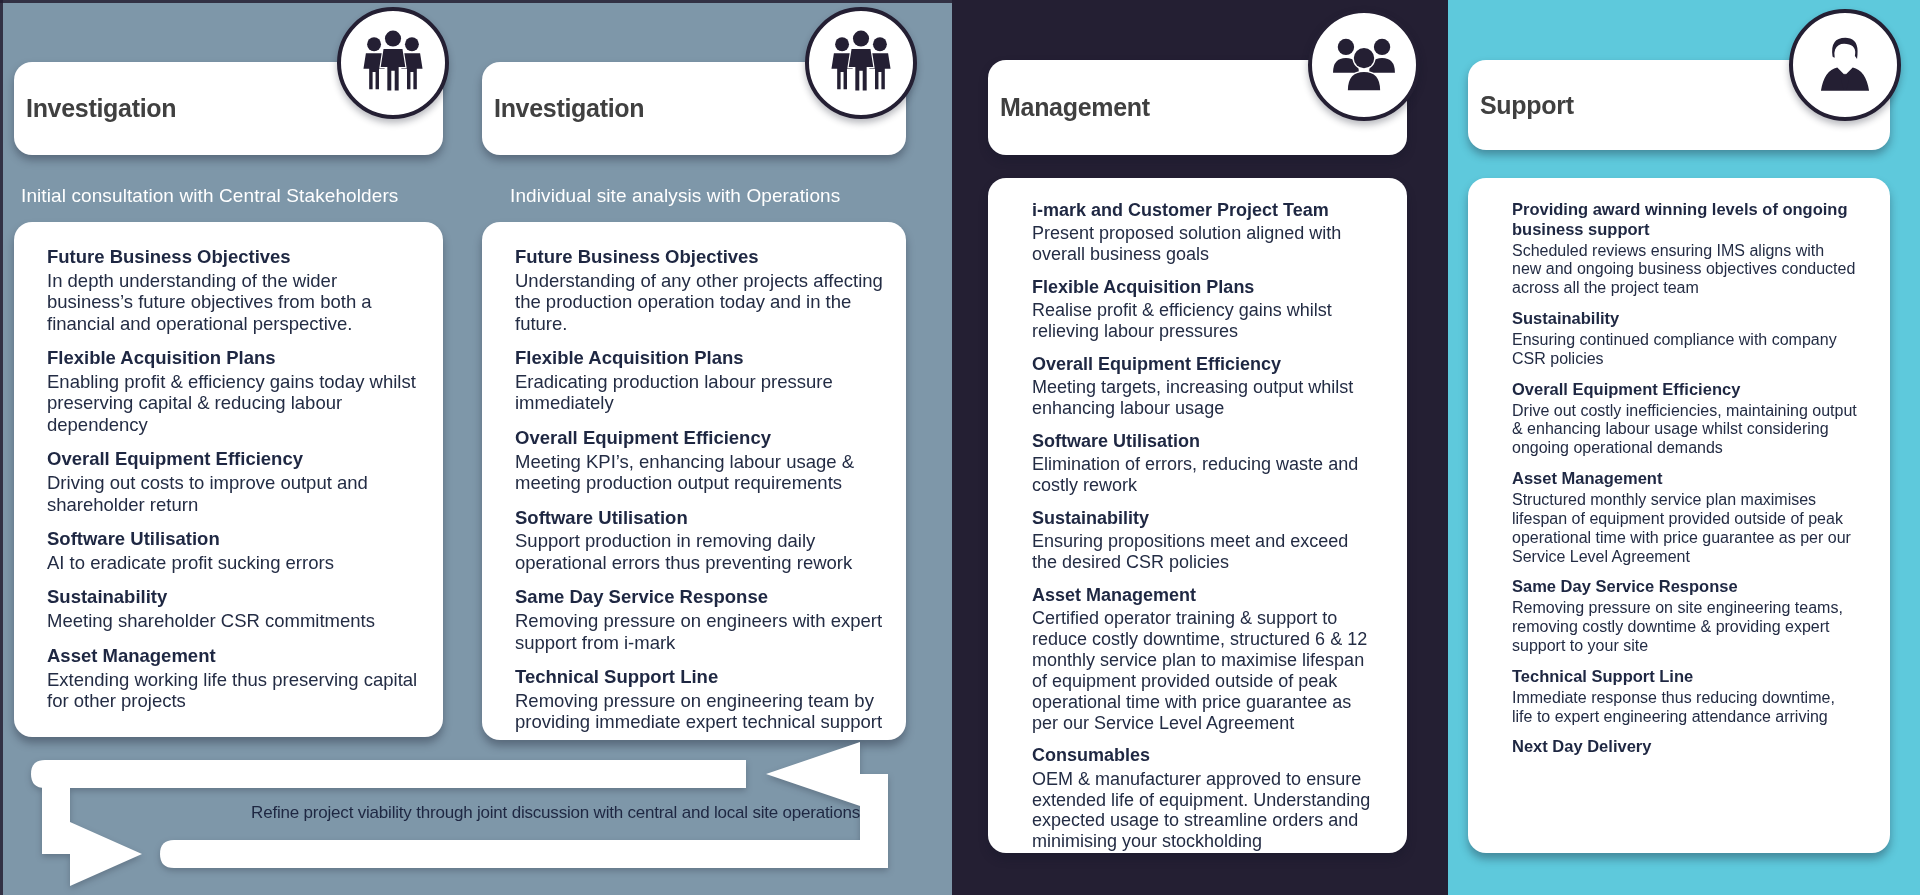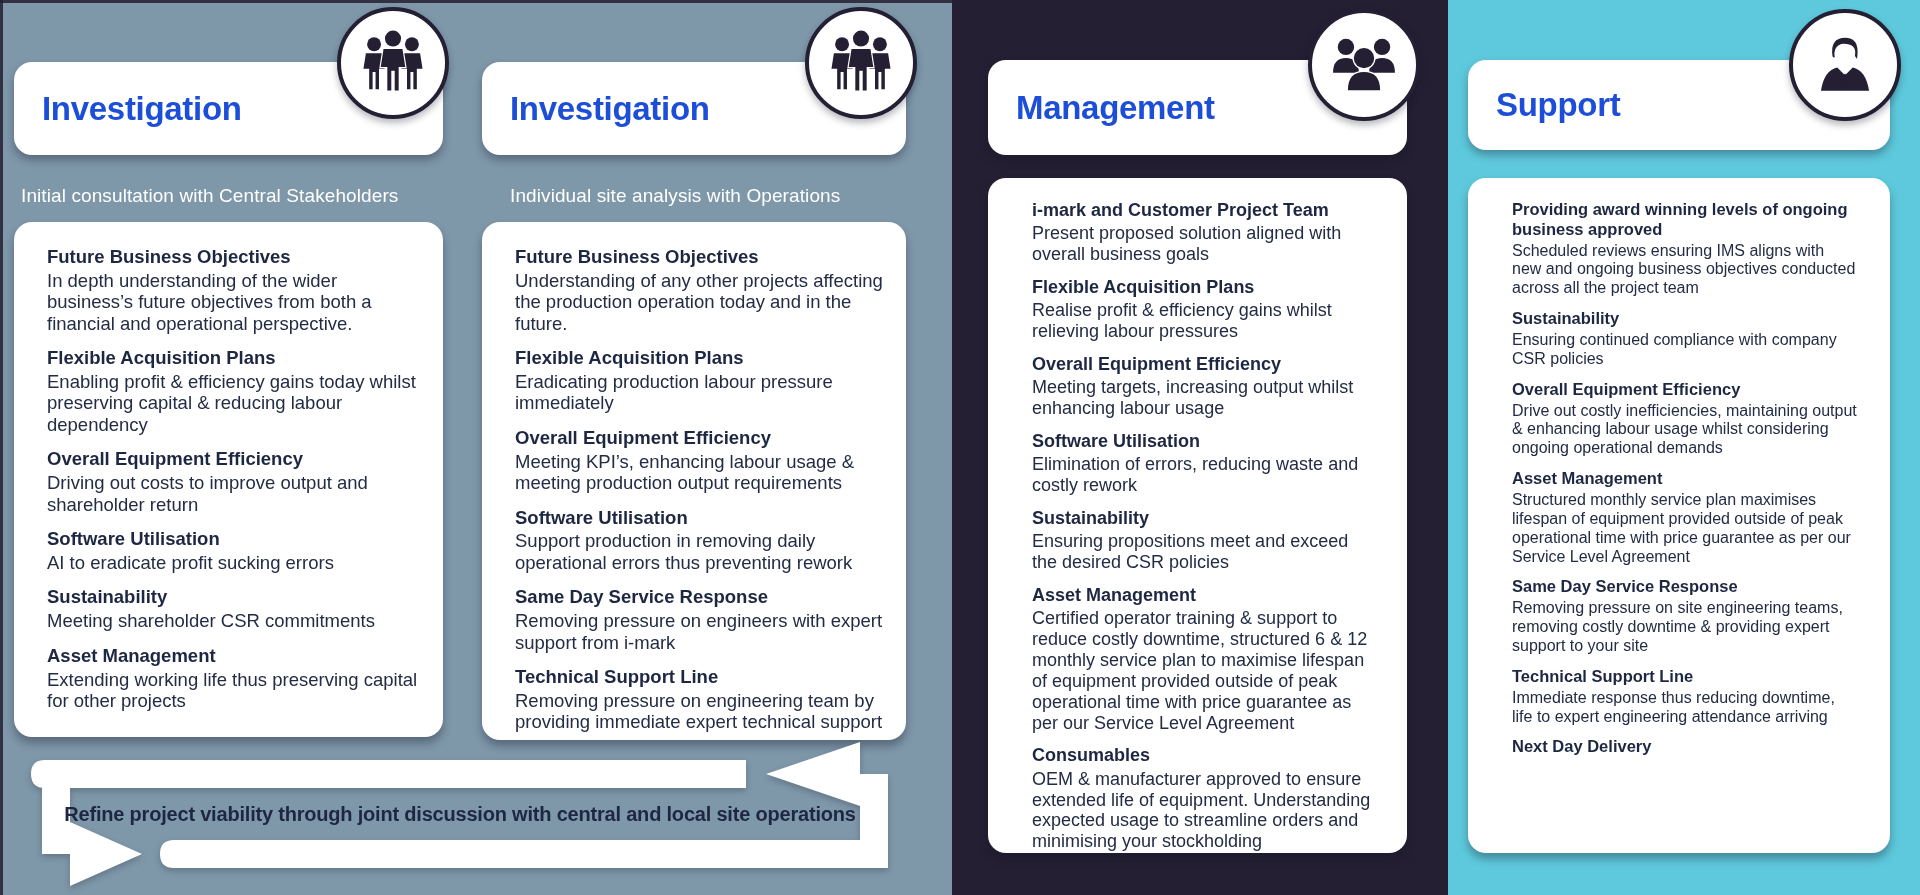--- a/index.html
+++ b/index.html
@@ -13,22 +13,22 @@
   .bg-cyan{left:1448px;width:472px;background:#5ec9dc;}
   .edge-top{position:absolute;left:0;top:0;width:952px;height:3px;background:#241f33;opacity:.85;}
   .edge-left{position:absolute;left:0;top:0;width:3px;height:895px;background:#241f33;opacity:.85;}
 
   .header-card{
     position:absolute;background:#fff;border-radius:18px;
     box-shadow:0 5px 8px rgba(20,22,40,.35);
     display:flex;align-items:center;
   }
   .header-card h1{
-    margin:0;padding-left:28px;font-size:33px;font-weight:bold;
-    letter-spacing:-.3px;color:#1d4ed8;
+    margin:0;padding-left:12px;font-size:25px;font-weight:bold;
+    letter-spacing:-.3px;color:#404040;
   }
   .icon-badge{
     position:absolute;width:104px;height:104px;border-radius:50%;
     background:#fff;border:4px solid #241f33;
     box-shadow:0 4px 7px rgba(20,22,40,.3);
     display:flex;align-items:center;justify-content:center;z-index:3;
   }
   .subtitle{
     position:absolute;font-size:19px;font-weight:normal;color:#ffffff;
     letter-spacing:.1px;
@@ -69,22 +69,22 @@
   .c4 .content-card{left:1468px;top:178px;width:422px;height:675px;}
 
   .icon-badge svg{width:86px;height:86px;}
   .icon-fill{fill:#241f33;}
 
   .loop-arrow{
     position:absolute;left:20px;top:740px;width:880px;height:155px;
     filter:drop-shadow(0 3px 3px rgba(20,22,40,.25));
   }
   .loop-label{
-    position:absolute;left:60px;top:803px;width:800px;text-align:center;
-    font-size:20px;font-weight:bold;letter-spacing:-.2px;color:#1e2742;z-index:4;
+    position:absolute;left:60px;top:803px;width:800px;text-align:right;
+    font-size:17px;font-weight:normal;letter-spacing:-.2px;color:#1e2742;z-index:4;
   }
 </style>
 </head>
 <body>
 
 <div class="canvas">
 
   <div class="bg bg-slate"></div>
   <div class="bg bg-dark"></div>
   <div class="bg bg-cyan"></div>
@@ -275,21 +275,21 @@
         <g class="icon-fill">
           <path d="M-14.5,-10 Q-18,-33 3,-31.5 Q16,-30 14.5,-12 L14,-7 Q12.5,-9.5 11.5,-10.5 Q14,-23 2,-24.5 Q-8,-26 -11.5,-18 Q-13,-14.5 -12,-8.5 Q-13.5,-9 -14.5,-10 Z"></path>
           <path d="M-28,30 Q-24,6 -9,3 L0,12 L9,3 Q24,6 28,30 Z"></path>
           <path d="M0,10 L5,16 L1.5,29 L-1.5,29 L-5,16 Z"></path>
         </g>
       </svg>
     </div>
     <div class="content-card">
       <div class="inner">
         <div class="item">
-          <h3>Providing award winning levels of ongoing business approved</h3>
+          <h3>Providing award winning levels of ongoing business support</h3>
           <p>Scheduled reviews ensuring IMS aligns with new and ongoing business objectives conducted across all the project team</p>
         </div>
         <div class="item">
           <h3>Sustainability</h3>
           <p>Ensuring continued compliance with company CSR policies</p>
         </div>
         <div class="item">
           <h3>Overall Equipment Efficiency</h3>
           <p>Drive out costly inefficiencies, maintaining output &amp; enhancing labour usage whilst considering ongoing operational demands</p>
         </div>

